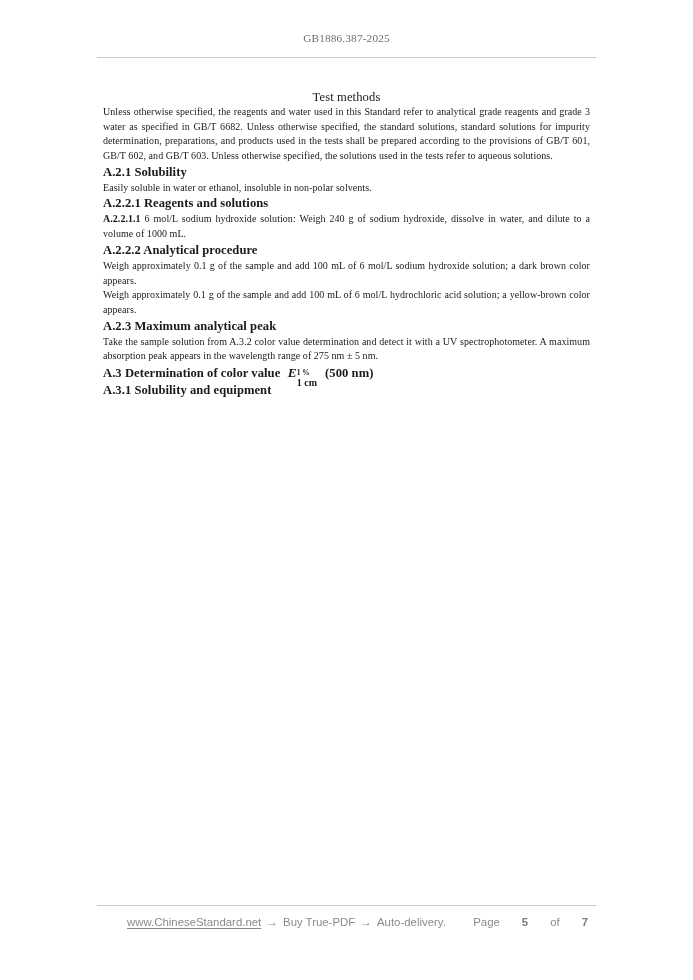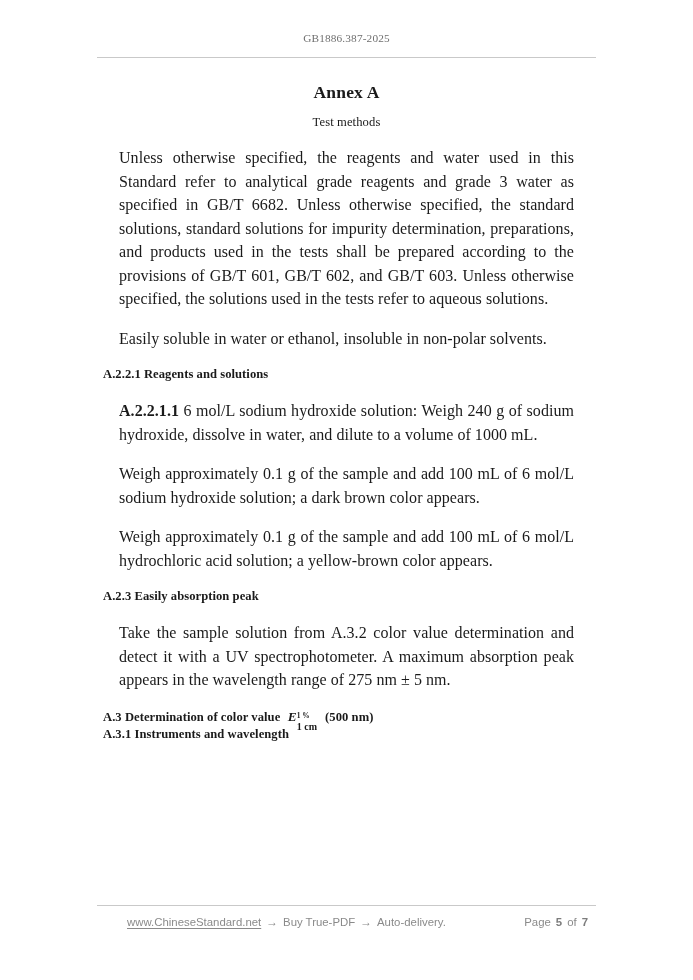--- a/index.html
+++ b/index.html
@@ -71,22 +71,22 @@
   h2.heading {
     font-size: 12.6px;
     font-weight: bold;
     margin: 0;
     padding: 0;
     letter-spacing: .05px;
     line-height: 1.35;
   }
 
   p.para {
-    font-size: 16px;
-    margin: 16px;
+    font-size: 10px;
+    margin: 0;
     padding: 0;
     text-align: justify;
     text-justify: inter-word;
     line-height: 1.47;
     letter-spacing: .05px;
   }
   p.para .runin {
     font-weight: bold;
   }
 
@@ -175,68 +175,69 @@
   }
   .footer-arrow {
     font-size: 11.8px;
     color: #8a8a8a;
   }
   .footer-right {
     margin-left: auto;
     white-space: nowrap;
     display: flex;
     align-items: baseline;
-    gap: 5px;
+    gap: 22px;
     padding-right: 2px;
   }
   .footer-right .num {
     font-weight: bold;
     color: #7c7c7c;
   }
 </style>
 </head>
 <body>
 
 <div class="page">
 
   <div class="running-head">GB1886.387-2025</div>
 
   <div class="head-rule"></div>
 
   <div class="content">
 
-    <h1 class="annex-title">Annex A</h1>
 
     <div class="annex-subtitle">Test methods</div>
 
 
     <p class="para gap-top-3">Unless otherwise specified, the reagents and water used in this Standard refer to analytical grade reagents and grade 3 water as specified in GB/T 6682. Unless otherwise specified, the standard solutions, standard solutions for impurity determination, preparations, and products used in the tests shall be prepared according to the provisions of GB/T 601, GB/T 602, and GB/T 603. Unless otherwise specified, the solutions used in the tests refer to aqueous solutions.</p>
 
 
+    <h2 class="heading gap-top-4">A.2.1 Solubility</h2>
 
     <p class="para gap-top-4">Easily soluble in water or ethanol, insoluble in non-polar solvents.</p>
 
 
     <h2 class="heading gap-top-4">A.2.2.1 Reagents and solutions</h2>
 
     <p class="para gap-top-4"><span class="runin">A.2.2.1.1</span> <span>6 mol/L sodium hydroxide solution: Weigh 240 g of sodium hydroxide, dissolve in water, and dilute to a volume of 1000 mL.</span></p>
 
 
+    <h2 class="heading gap-top-4">A.2.2.2 Analytical procedure</h2>
 
     <p class="para gap-top-4">Weigh approximately 0.1 g of the sample and add 100 mL of 6 mol/L sodium hydroxide solution; a dark brown color appears.</p>
 
     <p class="para gap-top-4">Weigh approximately 0.1 g of the sample and add 100 mL of 6 mol/L hydrochloric acid solution; a yellow-brown color appears.</p>
 
-    <h2 class="heading gap-top-4">A.2.3 Easily absorption peak</h2>
+    <h2 class="heading gap-top-4">A.2.3 Maximum analytical peak</h2>
 
     <p class="para gap-top-4">Take the sample solution from A.3.2 color value determination and detect it with a UV spectrophotometer. A maximum absorption peak appears in the wavelength range of 275 nm ± 5 nm.</p>
 
     <h2 class="heading gap-top-6"><span>A.3 Determination of color value</span>&nbsp;&nbsp;<span class="evalue"><span class="e-sym">E</span><span class="e-stack"><span class="e-sup">1 %</span><span class="e-sub">1 cm</span></span></span>&nbsp;&nbsp;<span class="nm-paren">(500 nm)</span></h2>
 
-    <h2 class="heading gap-top-4">A.3.1 Instruments and wavelength</h2>
+    <h2 class="heading gap-top-4">A.3.1 Solubility and equipment</h2>
 
   </div>
 
   <div class="foot-rule"></div>
 
   <div class="footer">
     <div class="footer-left">
       <span class="footer-url">www.ChineseStandard.net</span>
       <span class="footer-arrow">→</span>
       <span>Buy True-PDF</span>

